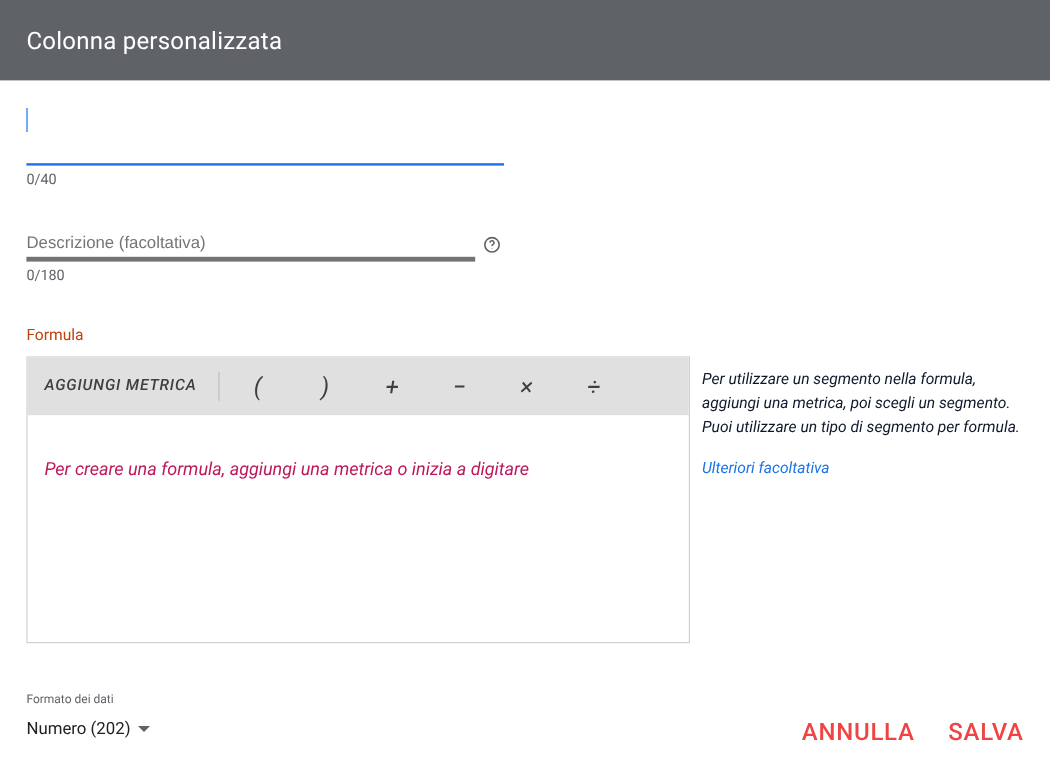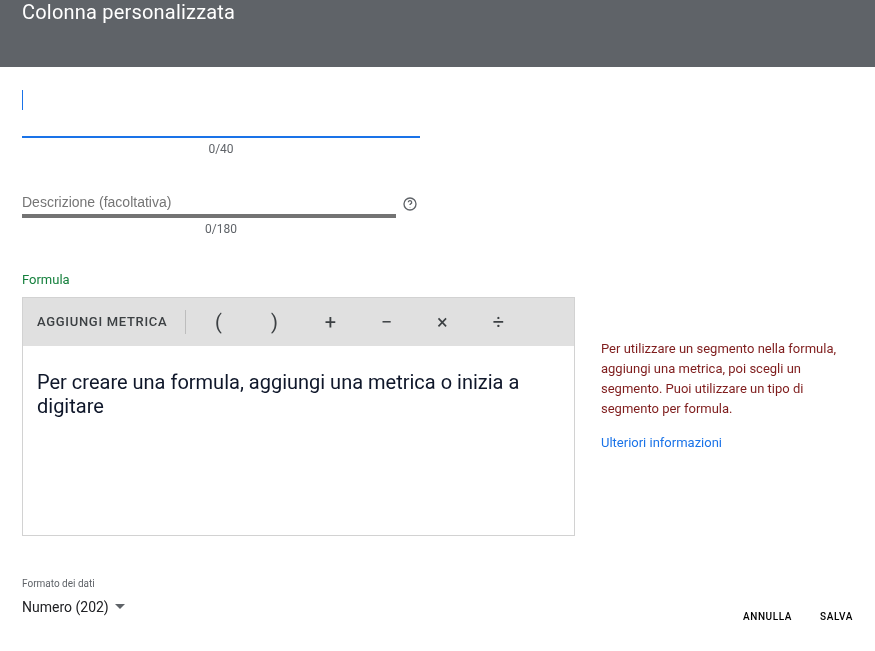--- a/index.html
+++ b/index.html
@@ -1,58 +1,58 @@
 <!DOCTYPE html>
 <html><head>
 <meta charset="utf-8">
 <style>
   * { box-sizing: border-box; margin: 0; padding: 0; }
   html, body { width: 875px; height: 651px; font-family: Roboto, Arial, sans-serif; background: #fff; color: #3c4043; overflow: hidden; }
-  .header { background: #5f6368; height: 67px; display: flex; align-items: flex-start; padding: 0 22px; }
+  .header { background: #5f6368; height: 67px; display: flex; align-items: center; padding: 0 22px; }
   .header h1 { color: #fff; font-size: 20px; font-weight: 400; letter-spacing: 0.2px; }
   .content { padding: 22px; position: relative; }
   .field { width: 398px; position: relative; margin-bottom: 6px; }
   .field-label { font-size: 12px; color: #5f6368; }
   .field-label.focused { color: #1a73e8; }
   .field-input {
     width: 100%; border: none; border-bottom: 4px solid #737373;
     font-size: 14px; padding: 6px 0 4px 0; outline: none; background: transparent;
     color: #202124;
   }
   .field-input.focused { border-bottom: 2px solid #1a73e8; }
-  .field-counter { text-align: center; font-size: 12px; color: #5f6368; margin-top: 4px; }
+  .field-counter { text-align: left; font-size: 12px; color: #5f6368; margin-top: 4px; }
   .desc-row { display: flex; align-items: flex-end; }
   .desc-row .field-input { flex: 1; }
   .help-icon-wrap { width: 18px; height: 18px; margin-left: 6px; margin-bottom: 4px; }
   .help-icon { width: 16px; height: 16px; stroke: #5f6368; }
   .section-gap { height: 30px; }
-  .section-label { font-size: 13px; color: #15803d; margin-bottom: 10px; }
-  .two-col { display: flex; gap: 26px; }
+  .section-label { font-size: 13px; color: #c2410c; margin-bottom: 10px; }
+  .two-col { display: flex; gap: 10px; font-style: italic; }
   .formula-wrap { width: 553px; }
   .formula-box { border: 1px solid #d2d2d2; height: 239px; display: flex; flex-direction: column; }
   .toolbar { background: #e0e0e0; height: 48px; display: flex; align-items: center; }
   .add-metric {
     font-size: 13px; font-weight: 500; color: #3c4043; letter-spacing: 0.7px;
     padding: 0 14px; height: 32px; display: flex; align-items: center; user-select: none; cursor: pointer;
   }
   .vsep { width: 1px; height: 24px; background: #bdbdbd; margin: 0 4px; }
   .tb-btn {
     width: 56px; height: 48px; display: flex; align-items: center; justify-content: center;
     font-size: 20px; color: #3c4043; cursor: pointer; user-select: none;
   }
-  .formula-body { flex: 1; padding: 24px 14px; font-size: 20px; color: #0f172a; }
+  .formula-body { flex: 1; padding: 36px 14px; font-size: 15px; color: #be185d; }
   .side-info { flex: 1; padding-top: 10px; }
-  .side-info p { font-size: 13px; color: #7f1d1d; line-height: 1.55; margin-top: 32px; }
+  .side-info p { font-size: 13px; color: #0f172a; line-height: 1.55; }
   .side-info a { display: inline-block; margin-top: 16px; color: #1a73e8; font-size: 13px; text-decoration: none; cursor: pointer; }
   .format-section { margin-top: 42px; }
   .format-label { font-size: 10px; color: #5f6368; margin-bottom: 8px; }
   .format-select { display: inline-flex; align-items: center; font-size: 14px; color: #202124; cursor: pointer; user-select: none; }
   .dd-icon { width: 10px; margin-left: 6px; fill: #5f6368; }
   .footer { position: absolute; right: 22px; bottom: 0; display: flex; gap: 28px; padding: 16px 0; }
-  .footer-btn { color: #000000; font-size: 10px; font-weight: 500; letter-spacing: 0.6px; cursor: pointer; user-select: none; }
+  .footer-btn { color: #ef4444; font-size: 20px; font-weight: 500; letter-spacing: 0.6px; cursor: pointer; user-select: none; }
   .cursor-line { display:inline-block; width:1px; height:20px; background:#1a73e8; vertical-align:middle; animation:blink 1.1s step-end infinite; }
   @keyframes blink { 50% { opacity: 0; } }
 </style>
 </head>
 <body>
 
 <div class="header">
   <h1>Colonna personalizzata</h1>
 </div>
 
@@ -99,21 +99,21 @@
           <div class="tb-btn">×</div>
           <div class="tb-btn">÷</div>
         </div>
         <div class="formula-body">
           <span>Per creare una formula, aggiungi una metrica o inizia a digitare</span>
         </div>
       </div>
     </div>
     <div class="side-info">
       <p>Per utilizzare un segmento nella formula, aggiungi una metrica, poi scegli un segmento. Puoi utilizzare un tipo di segmento per formula.</p>
-      <a>Ulteriori informazioni</a>
+      <a>Ulteriori facoltativa</a>
     </div>
   </div>
 
   <div class="format-section">
     <div class="format-label">Formato dei dati</div>
     <div class="format-select">
       <span>Numero (202)</span>
       <svg class="dd-icon" viewBox="0 0 10 6">
           <path d="M0 0 L5 5 L10 0 Z"></path>
         </svg>

